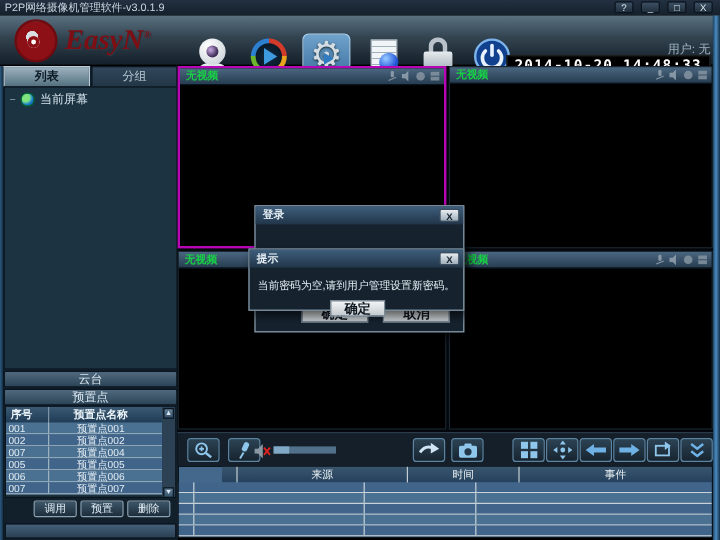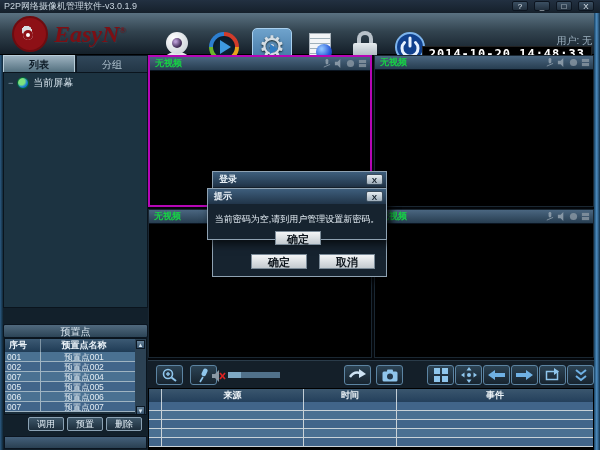--- a/index.html
+++ b/index.html
@@ -126,21 +126,21 @@
   
   #btoolbar { left:148px; top:360px; width:446px; height:28px; background:#141f29; border-top:1px solid #2a3b49; }
   .tb-btn { position:absolute; top:4px; width:27px; height:20px; background:linear-gradient(#2c4354,#17242f);
     border:1px solid #5c84a2; border-radius:3px; display:flex; align-items:center; justify-content:center; }
   #vol-track { position:absolute; left:80px; top:11px; width:52px; height:6px; background:#51718a; }
   #vol-fill { position:absolute; left:0; top:0; width:13px; height:6px; background:#7fa9c4; }
 
   
   #etable { left:148px; top:388px; width:446px; height:60px; background:#44688c; border:1px solid #000; }
   .et-head { display:flex; height:13px; background:linear-gradient(#3a566e,#24405c); color:#eef4f8;
-    font-size:9px; font-weight:bold; line-height:13px; }
+    font-size:9px; font-weight:normal; line-height:13px;margin-left:36px; }
   .et-head div { border-right:1px solid #c2cdd5; text-align:center; }
   .et-c0 { width:13px; } .et-c1 { width:142px; } .et-c2 { width:93px; } .et-c3 { flex:1; border-right:none!important; }
   .et-row { display:flex; height:9px; border-bottom:1px solid #c8d2d8; }
   .et-row:nth-child(odd) { background:#4a7092; }
   .et-row:nth-child(even){ background:#41658a; }
   .et-row div { border-right:1px solid #c8d2d8; }
 </style>
 </head>
 <body>
 
@@ -209,20 +209,21 @@
   <div class="side-tab off">分组</div>
 
   <div id="tree">
     <div class="tree-row">
       <span class="tree-dash">−</span>
       <span class="globe"></span>
       <span>当前屏幕</span>
     </div>
   </div>
 
+  <div class="panel-bar" style="top:254px">云台</div>
   <div class="panel-bar" style="top:269px">预置点</div>
 
   <div id="preset-table">
     <div class="pt-head">
       <div class="c1">序号</div>
       <div class="c2">预置点名称</div>
     </div>
     <div>
       <div class="pt-row">
           <div class="c1">001</div>
@@ -466,20 +467,20 @@
 
 <div class="dialog" style="left:212px;top:171px;width:175px;height:106px;z-index:5">
   <div class="dlg-title">
     <span>登录</span>
     <span class="dlg-x">X</span>
   </div>
   <div class="std-btn" style="left:38px;bottom:7px;width:56px;height:15px">确定</div>
   <div class="std-btn" style="left:106px;bottom:7px;width:56px;height:15px">取消</div>
 </div>
 
-<div class="dialog" style="left:207px;top:188px;width:180px;height:52px;z-index:6">
+<div class="dialog" style="left:207px;top:207px;width:180px;height:52px;z-index:6">
   <div class="dlg-title">
     <span>提示</span>
     <span class="dlg-x">X</span>
   </div>
   <div id="dlg-tip-msg">当前密码为空,请到用户管理设置新密码。</div>
   <div class="std-btn" style="left:67px;top:42px;width:46px;height:14px">确定</div>
 </div>
 
 </body></html>

